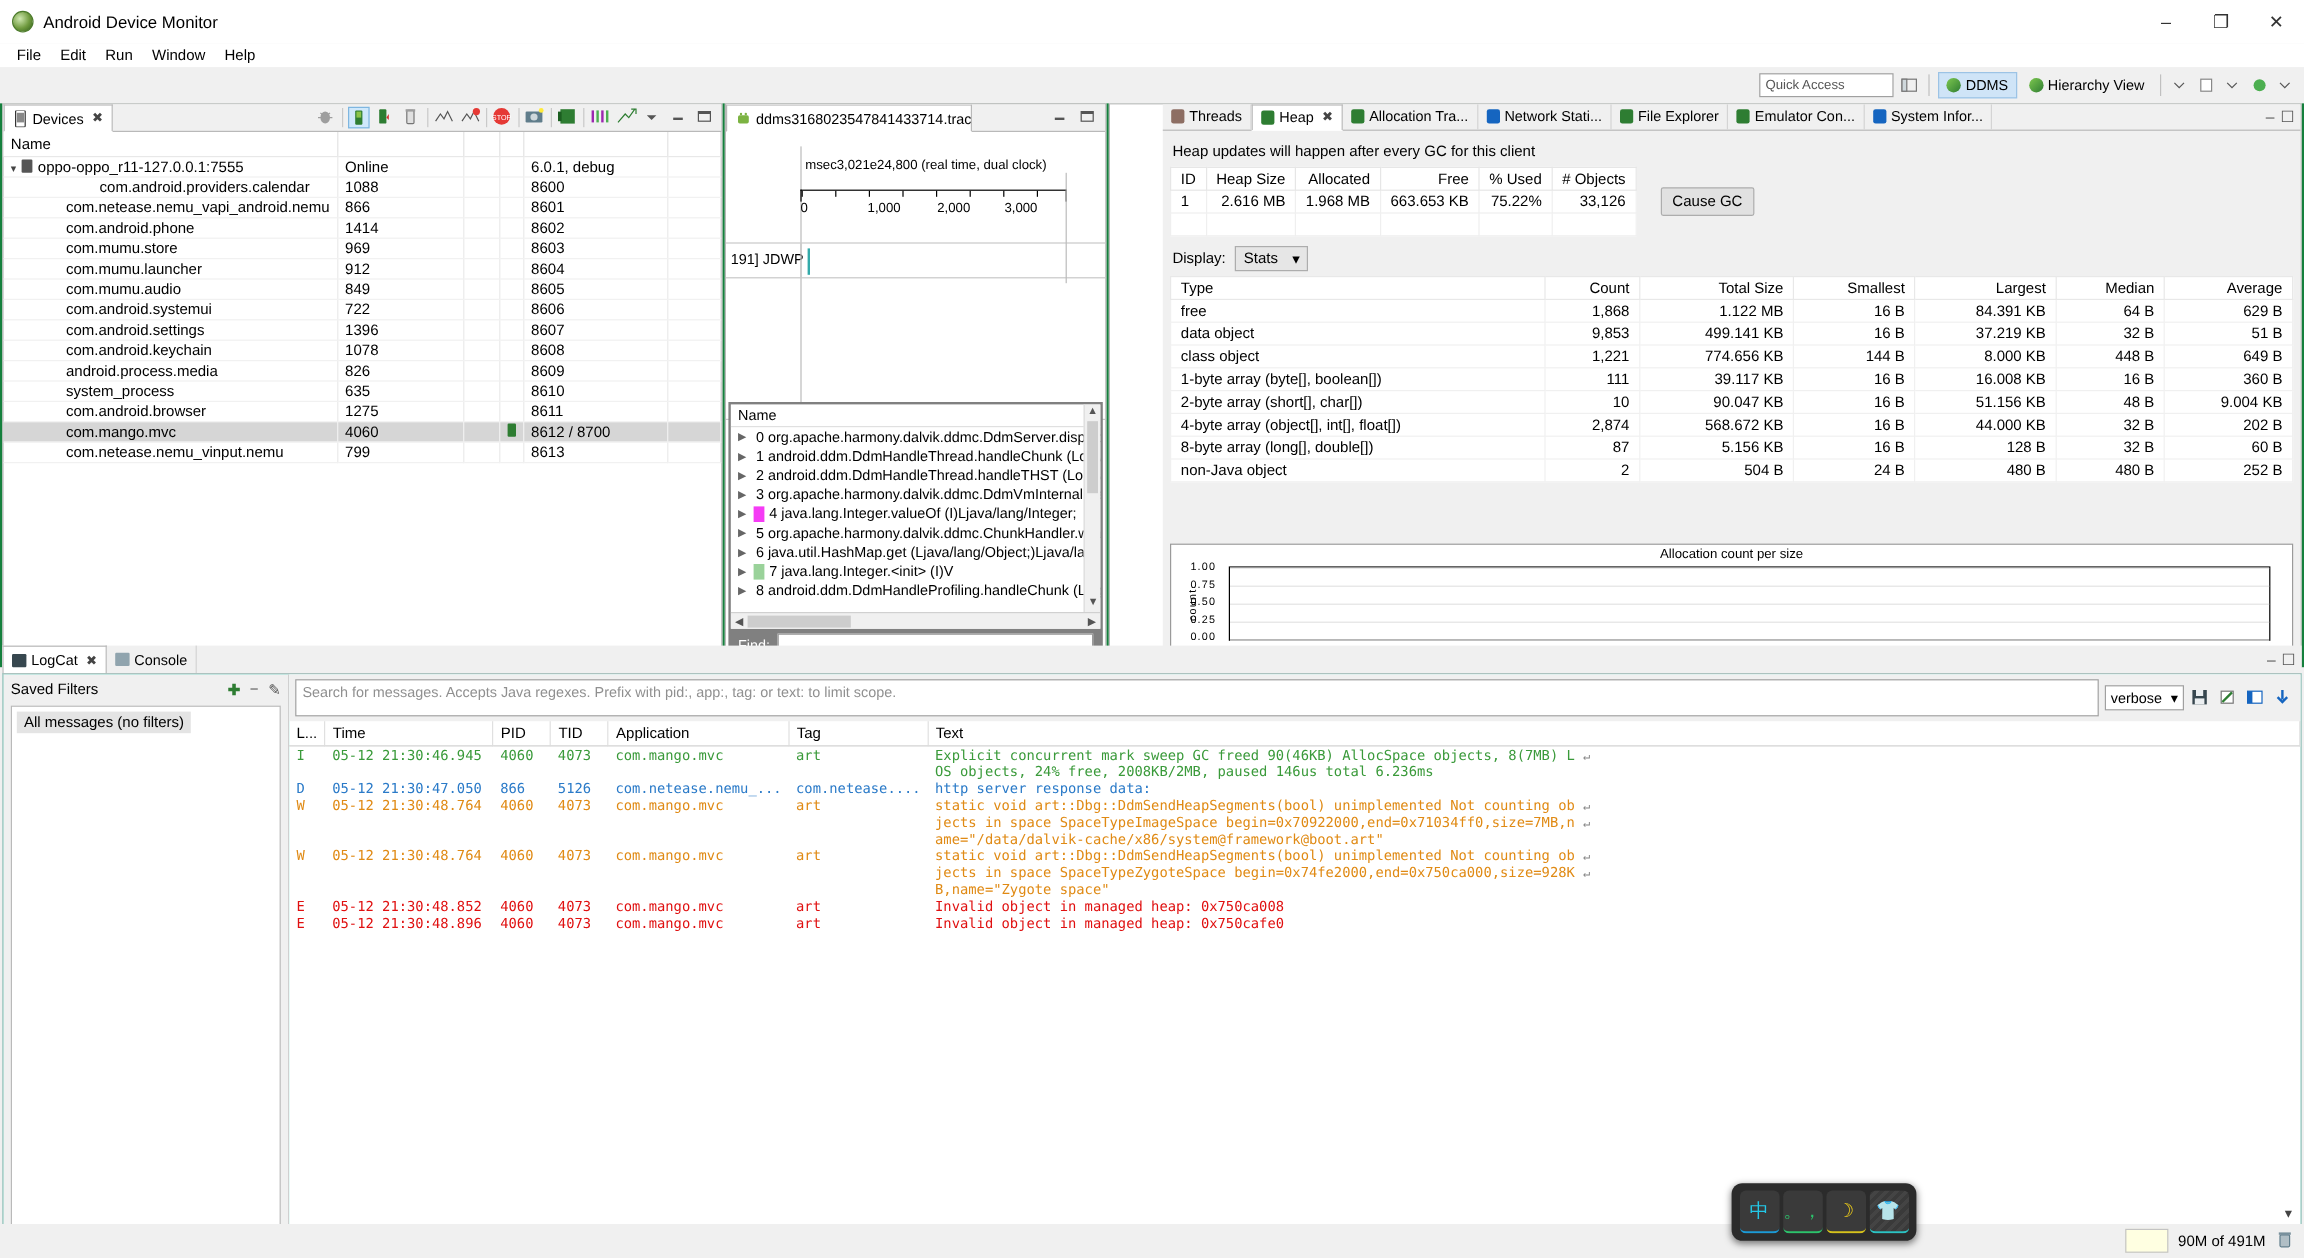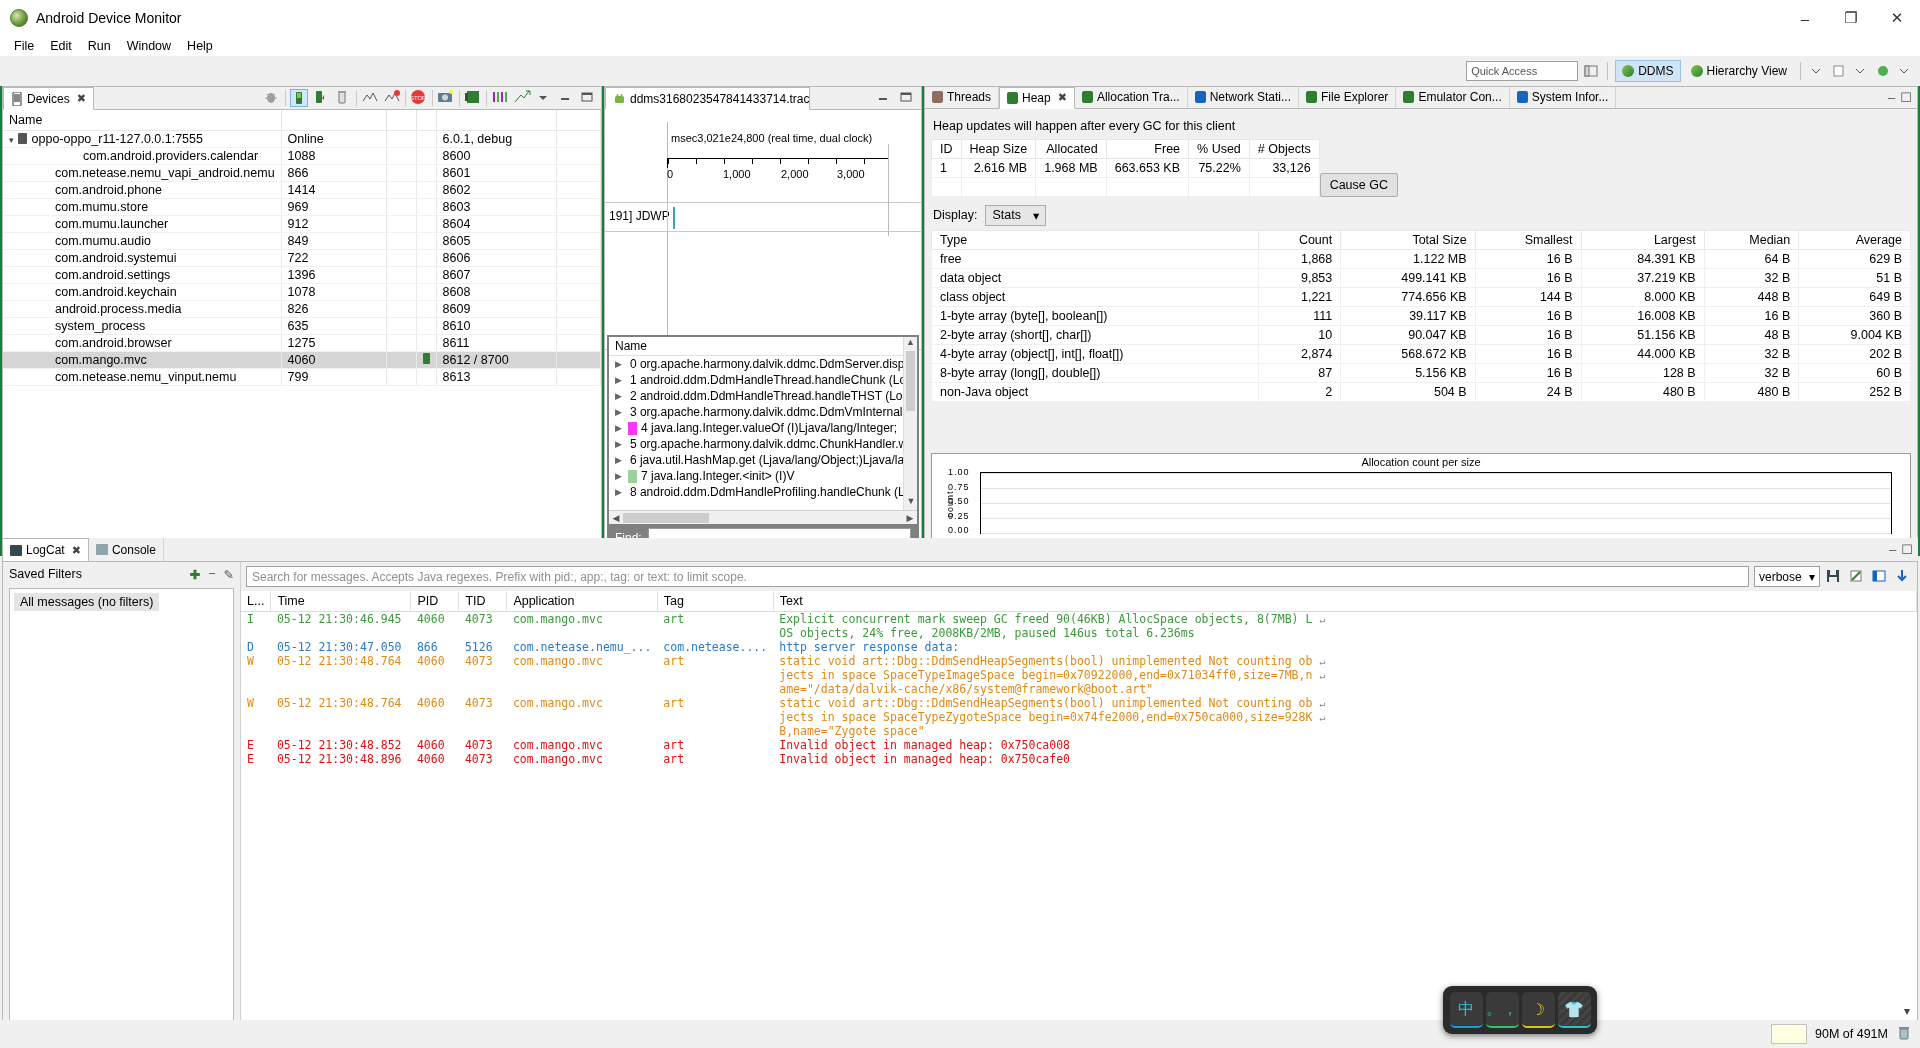--- a/index.html
+++ b/index.html
@@ -114,24 +114,24 @@
   .hscroll .arrowl, .hscroll .arrowr { width: 14px; text-align: center; font-size: 9px; color: #555; }
   .hscroll .thumb { height: 10px; background: #cdcdcd; width: 86px; }
   .find-bar { display: flex; align-items: center; gap: 6px; padding: 4px 6px; background: #808080; }
   .find-bar .lbl { color: #fff; font-size: 12px; }
   .find-input { flex: 1; height: 19px; background: #fff; border: 1px solid #9a9a9a; }
   .vscroll { position: absolute; right: 0; top: 0; bottom: 14px; width: 14px; background: #f0f0f0;
              border-left: 1px solid #ddd; }
   .vscroll .up, .vscroll .down { height: 14px; text-align: center; font-size: 9px; color: #555; }
   .vscroll .vthumb { background: #cdcdcd; height: 60px; margin: 0 2px; }
   
-  .heap-panel { flex: 1; }
+  .heap-panel { flex: 1; padding-left: 44px; }
   .heap-body { padding: 8px 6px 0 6px; display: flex; flex-direction: column; height: 100%; background: #f0f0f0; }
   .heap-note { font-size: 12.5px; margin: 2px 0 6px 2px; }
-  .heap-top { display: flex; gap: 0; align-items: flex-end; }
+  .heap-top { display: flex; gap: 20px; align-items: center; }
   table.heaptbl { border-collapse: collapse; font-size: 12.5px; background: #fff; }
   table.heaptbl th { font-weight: normal; border: 1px solid #e6e6e6; padding: 2px 8px; background: #fff; }
   table.heaptbl td { border: 1px solid #efefef; padding: 2px 8px; text-align: right; }
   .cause-gc {
     border: 1px solid #adadad; background: #e1e1e1; padding: 3px 9px; font-size: 12.5px;
     border-radius: 2px; height: 24px;
   }
   .display-row { display: flex; align-items: center; gap: 8px; margin: 8px 0 4px 2px; font-size: 12.5px; }
   .select-box {
     border: 1px solid #adadad; background: #e6e6e6; padding: 2px 6px; font-size: 12.5px;
@@ -154,21 +154,21 @@
   .logcat-tabs { height: 23px; display: flex; align-items: stretch; background: #f0f0f0; }
   .logcat-body { flex: 1; background: #5eead4; border: 1px solid #b9b9b9; display: flex; }
   .filters-pane { width: 238px; border-right: 1px solid #d0d0d0; display: flex; flex-direction: column; background: #f0f0f0; }
   .filters-head { display: flex; align-items: center; height: 24px; padding: 0 6px; font-size: 12.5px; }
   .filters-head .spacer { margin-left: auto; display: flex; gap: 8px; align-items: center; }
   .filters-list { flex: 1; background: #fff; border: 1px solid #b9b9b9; margin: 2px 6px 6px 6px; padding-top: 4px; }
   .filter-item { font-size: 12.5px; padding: 2px 6px; margin: 0 4px; background: #e4e4e4; display: inline-block; }
   .log-pane { flex: 1; display: flex; flex-direction: column; background: #fff; }
   .log-search-row { display: flex; align-items: center; gap: 5px; padding: 4px 5px; background: #f0f0f0; }
   .log-search {
-    flex: 1; height: 21px; border: 1px solid #a0a0a0; background: #fff; color: #909090;
+    flex: 1; height: 31px; border: 1px solid #a0a0a0; background: #fff; color: #909090;
     font-size: 12px; padding: 2px 5px; line-height: 17px;
   }
   .level-sel {
     width: 66px; height: 21px; border: 1px solid #a0a0a0; background: #fff; font-size: 12px;
     display: flex; align-items: center; justify-content: space-between; padding: 0 4px;
   }
   table.logtbl { width: 100%; border-collapse: collapse; font-size: 12.5px; }
   table.logtbl th {
     font-weight: normal; text-align: left; padding: 2px 6px; border-right: 1px solid #e0e0e0;
     border-bottom: 1px solid #dcdcdc; height: 20px;

